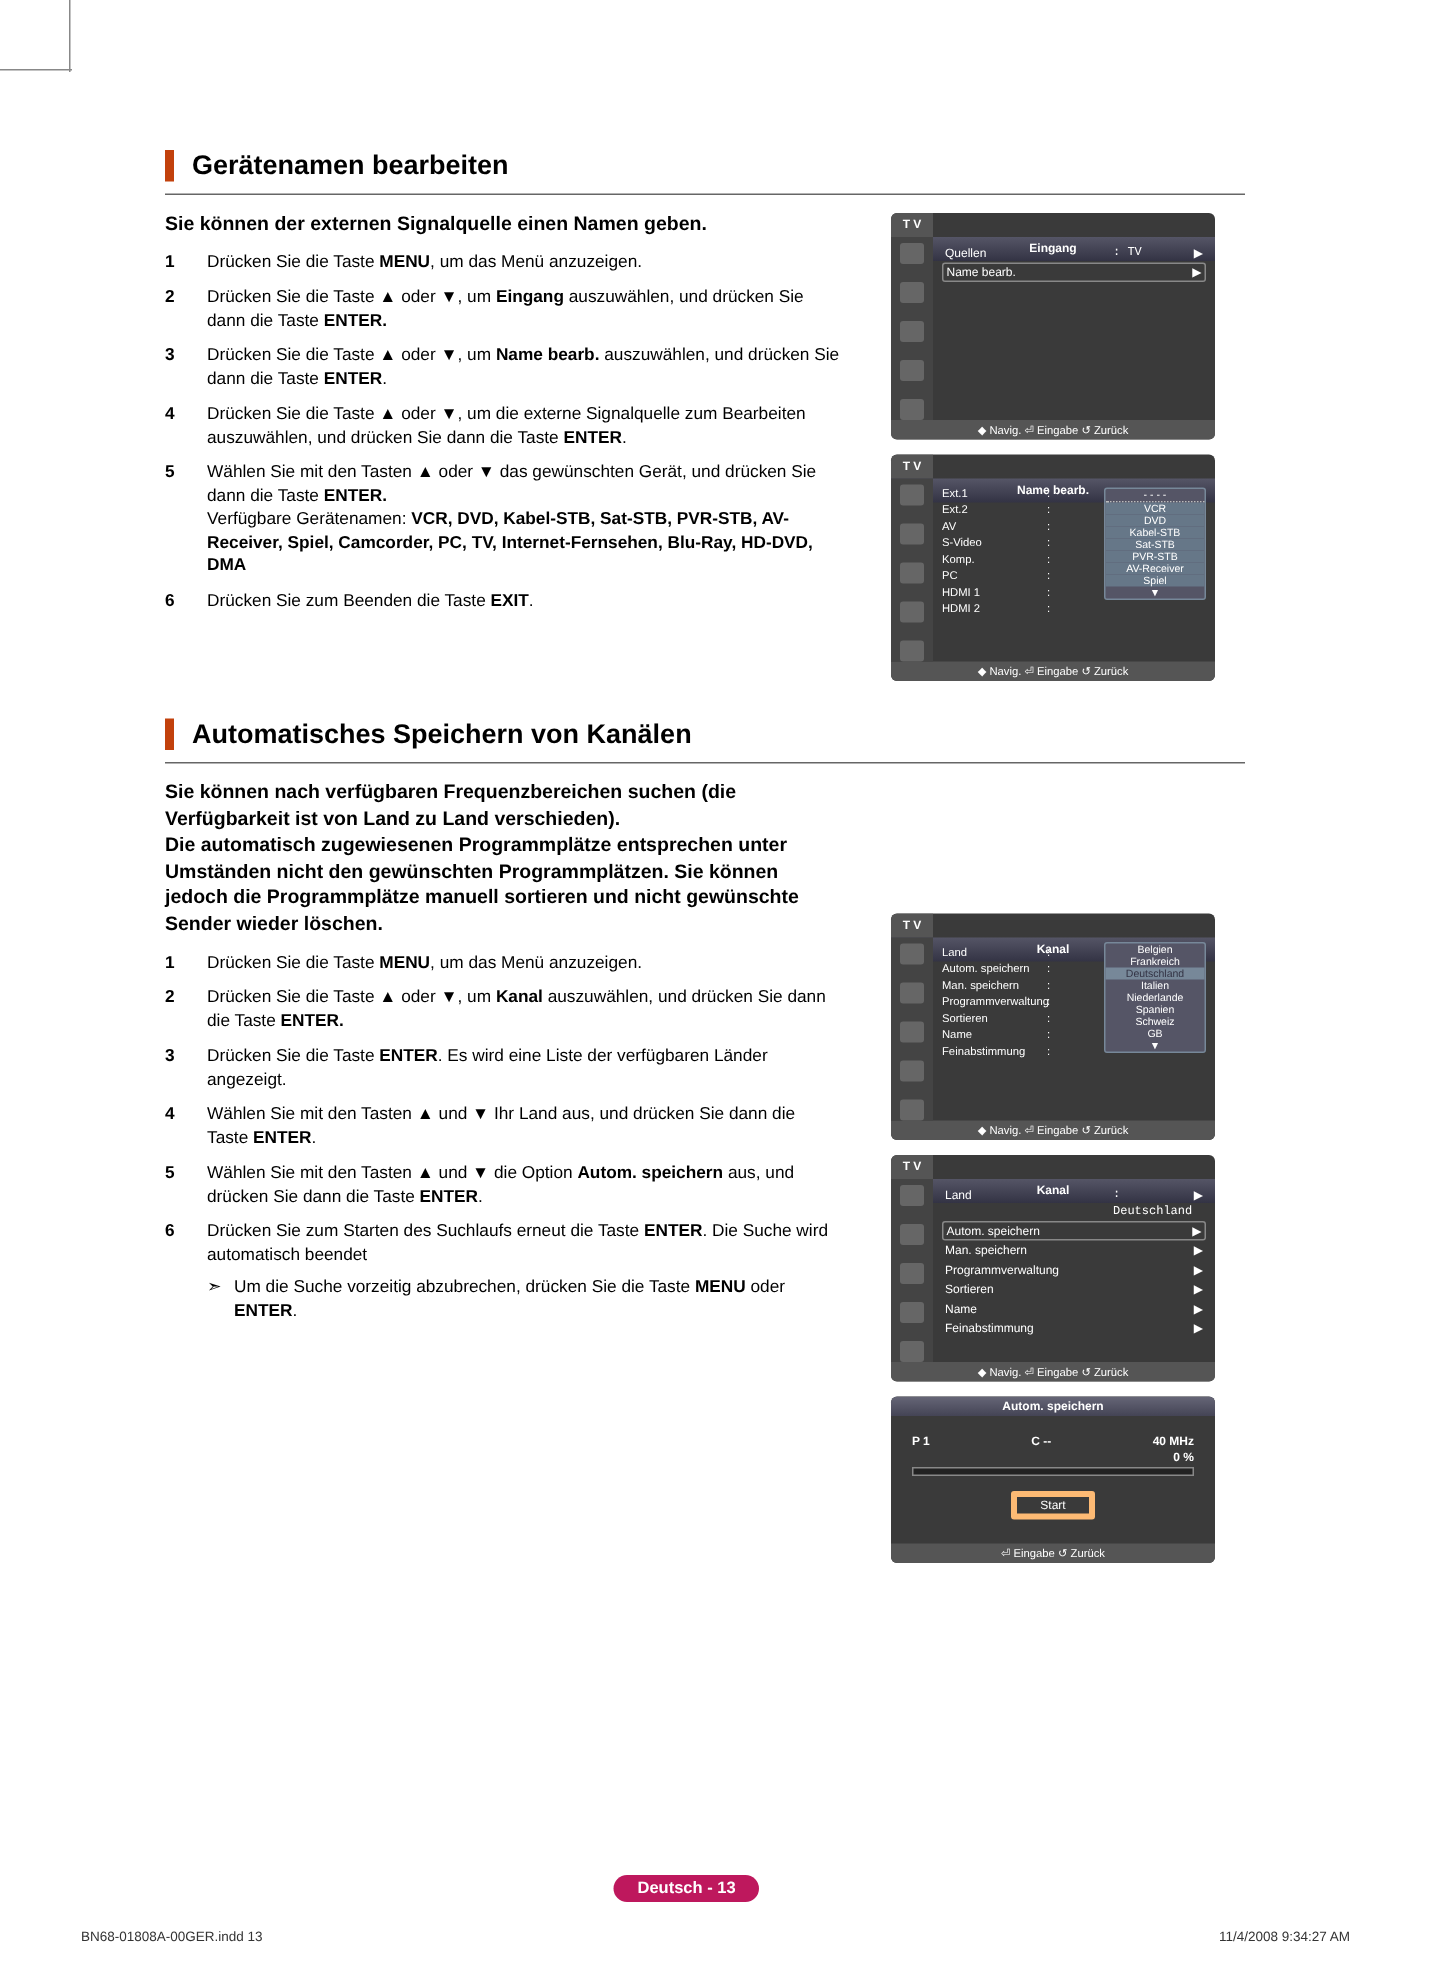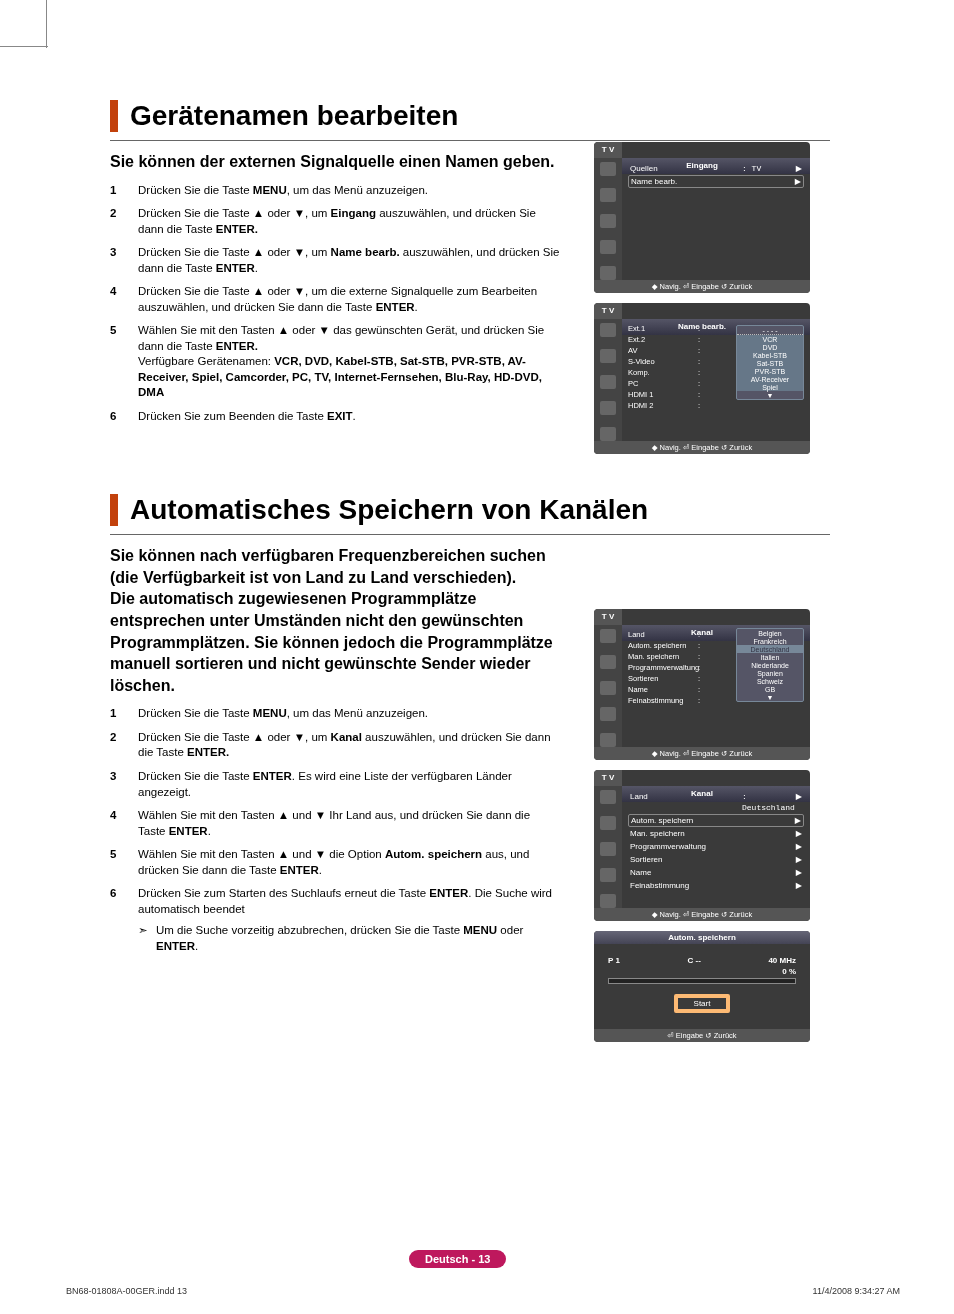--- a/index.html
+++ b/index.html
@@ -1,20 +1,20 @@
 <!DOCTYPE html>
 <html><head>
 <meta charset="utf-8">
 <style>
   * { box-sizing: border-box; margin: 0; padding: 0; }
   body { font-family: Arial, Helvetica, sans-serif; background: #fff; width: 954px; height: 1314px; position: relative; color: #000; }
   .page { position: absolute; left: 110px; top: 100px; width: 720px; }
-  .heading { font-size: 28px; font-weight: bold; border-left: 8px solid #c2410c; padding-left: 12px; margin-bottom: 8px; }
+  .heading { font-size: 18px; font-weight: bold; border-left: 6px solid #c2410c; padding-left: 12px; margin-bottom: 8px; }
   .heading-bar { border-bottom: 1px solid #666; margin-bottom: 10px; }
-  .intro { font-size: 16px; font-weight: bold; margin-bottom: 10px; line-height: 1.35; width: 450px; }
+  .intro { font-size: 13px; font-weight: bold; margin-bottom: 10px; line-height: 1.35; width: 450px; }
   .steps { font-size: 11.5px; width: 450px; }
   .step { display: flex; margin-bottom: 8px; line-height: 1.35; }
   .step-num { font-weight: bold; width: 28px; flex-shrink: 0; }
   .step-body { flex: 1; }
   .sub { display: flex; margin-top: 6px; }
   .sub-icon { width: 18px; flex-shrink: 0; }
   .section2 { margin-top: 70px; }
   .screens { position: absolute; }
   .osd { width: 216px; background: #3a3a3a; border-radius: 4px; color: #fff; font-size: 8px; margin-bottom: 10px; overflow: hidden; }
   .osd-header { display: flex; height: 16px; flex-direction: column; }
@@ -37,21 +37,21 @@
   .country-list { position: absolute; right: 6px; top: 3px; width: 68px; background: #556; border: 1px solid #789; border-radius: 2px; font-size: 7px; text-align: center; }
   .country-list div { padding: 0.5px 0; }
   .country-list .hl { background: #789; color: #334; }
   .auto-store { width: 216px; background: #3a3a3a; border-radius: 4px; color: #fff; font-size: 8px; overflow: hidden; }
   .auto-title2 { text-align: center; background: linear-gradient(#667,#445); padding: 2px 0; font-weight: bold; font-size: 8px; }
   .auto-body { padding: 12px 14px 8px 14px; }
   .prog-row { display: flex; justify-content: space-between; font-weight: bold; margin-bottom: 2px; }
   .prog-bar { height: 6px; background: #222; border: 1px solid #888; margin-bottom: 10px; }
   .start-btn { width: 56px; margin: 0 auto 8px auto; border: 4px solid #fdba74; text-align: center; font-size: 8px; padding: 1px 0; border-radius: 2px; }
   .page-label { position: absolute; left: 409px; top: 1250px; background: #be185d; color: #fff; border-radius: 10px; padding: 3px 16px; font-size: 11px; font-weight: bold; }
-  .footer-left { position: absolute; left: 66px; bottom: 18px; font-size: 9px; color: #333; }
+  .footer-left { position: absolute; left: 54px; bottom: 18px; font-size: 9px; color: #333; }
   .footer-right { position: absolute; right: 54px; bottom: 18px; font-size: 9px; color: #333; }
   .crop1 { position: absolute; left: 46px; top: 0; width: 1px; height: 48px; background: #888; }
   .crop2 { position: absolute; left: 0px; top: 46px; width: 48px; height: 1px; background: #888; }
 </style>
 </head>
 <body>
 
 <div class="crop1"></div>
 <div class="crop2"></div>
 

